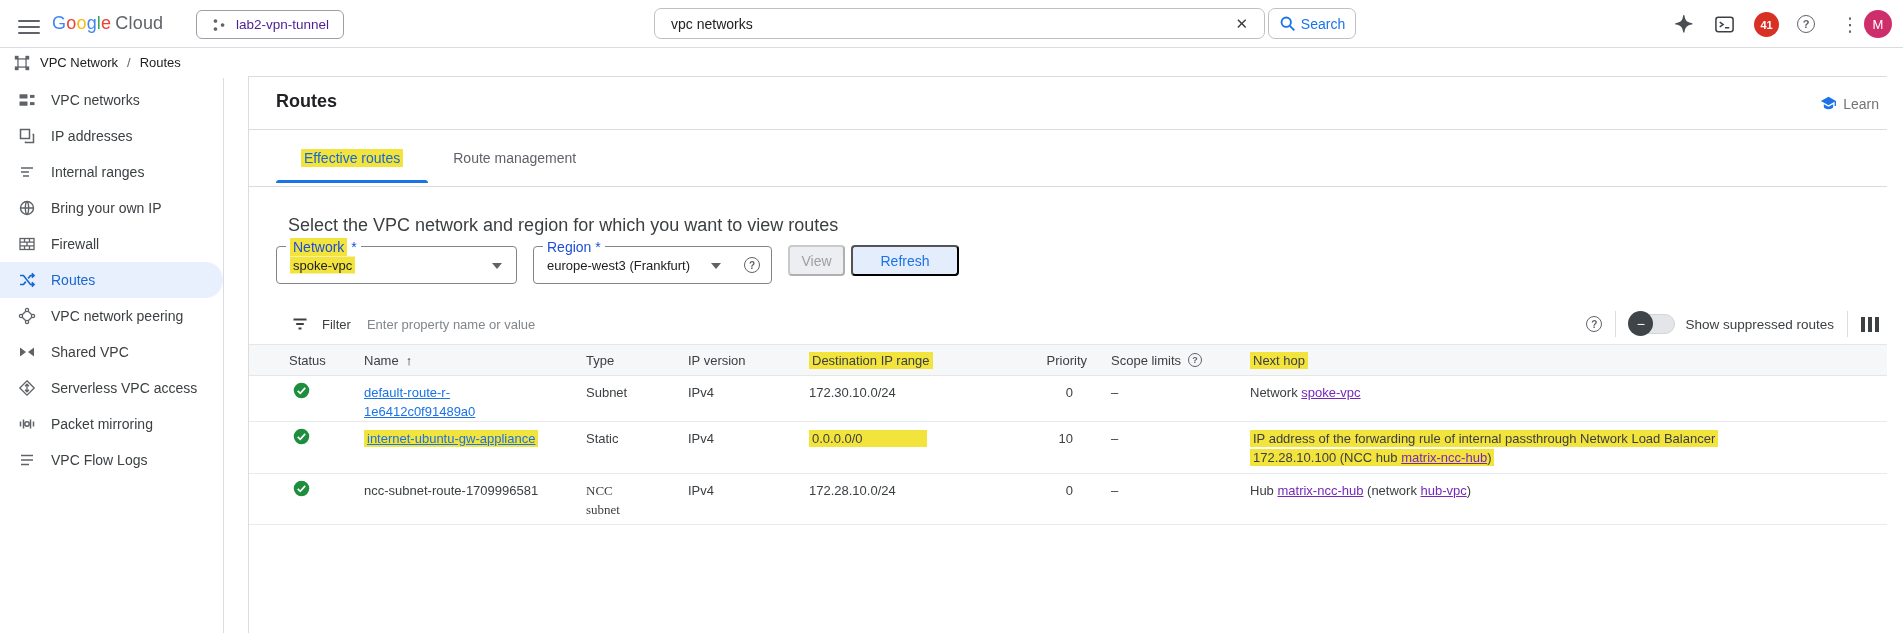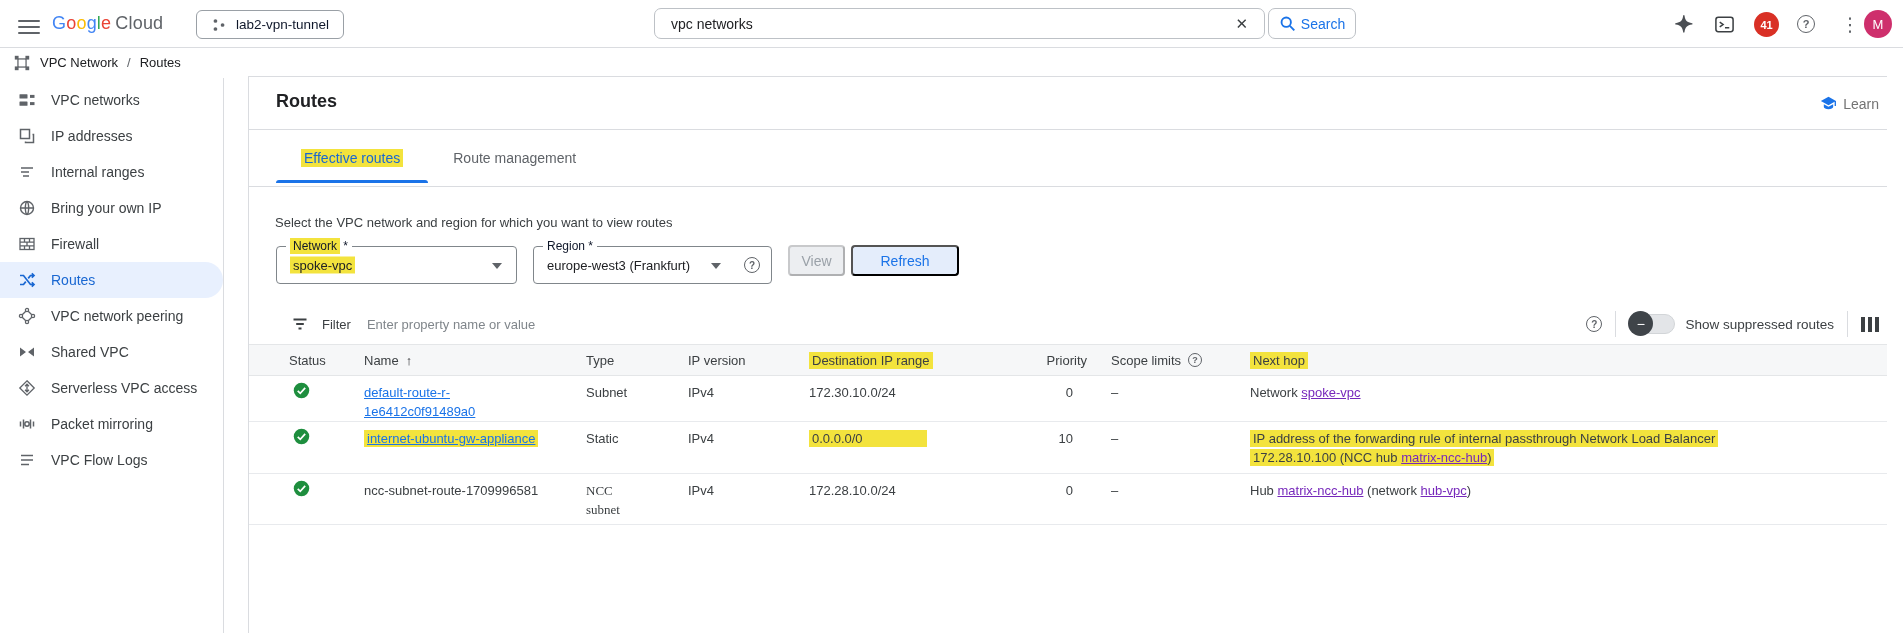--- a/index.html
+++ b/index.html
@@ -10,21 +10,21 @@
   
   .appbar { position:absolute; left:0; top:0; width:1903px; height:48px; background:#fff;
     border-bottom:1px solid #dadce0; z-index:5; }
   .hamburger { left:18px; top:16px; width:22px; cursor:pointer; }
   .hamburger i { display:block; height:2px; background:#5f6368; margin:4px 0; border-radius:1px; }
   .logo { left:52px; top:13px; font-size:18px; letter-spacing:.2px; }
   .logo b { font-weight:500; }
   .logo .cloud { color:#5f6368; font-weight:400; margin-left:4px; }
   .g1{color:#4285F4}.g2{color:#EA4335}.g3{color:#FBBC05}.g4{color:#4285F4}.g5{color:#34A853}.g6{color:#EA4335}
   .project-btn { left:196px; top:10px; height:29px; border:1px solid #9aa0a6; border-radius:6px;
-    display:flex; align-items:center; gap:9px; padding:0 14px; font-size:13.5px; color:#0f172a; background:#fff; cursor:pointer; }
+    display:flex; align-items:center; gap:9px; padding:0 14px; font-size:13.5px; color:#4c1d95; background:#fff; cursor:pointer; }
   .search-wrap { left:654px; top:8px; width:611px; height:31px; border:1px solid #bdc1c6; border-radius:7px;
     background:#fff; display:flex; align-items:center; padding:0 12px 0 16px; }
   .search-wrap input { flex:1; border:none; outline:none; font-size:14px; color:#202124; background:transparent;
     font-family:"Liberation Sans",sans-serif; }
   .search-x { font-size:15px; color:#3c4043; cursor:pointer; padding:0 4px; }
   .search-btn { left:1268px; top:8px; width:88px; height:31px; border:1px solid #bdc1c6; border-radius:7px;
     background:#fff; color:#1a73e8; font-size:14px; font-weight:500; display:flex; align-items:center;
     justify-content:center; gap:5px; cursor:pointer; }
   .tool-ic { top:12px; width:24px; height:24px; color:#5f6368; display:flex; align-items:center; justify-content:center; cursor:pointer; }
   .badge { left:1754px; top:12px; width:25px; height:25px; border-radius:50%; background:#d93025; color:#fff;
@@ -57,24 +57,24 @@
   .learn { right:8px; top:18px; display:flex; align-items:center; gap:6px; color:#737373; font-size:14px;
     font-weight:500; cursor:pointer; }
   .divider1 { left:0; top:52px; width:100%; border-top:1px solid #dadce0; }
   .tabs { left:0; top:53px; width:100%; height:57px; display:flex; align-items:center; padding-left:27px;
     border-bottom:1px solid #dadce0; position:absolute; }
   .tab { height:48px; padding:0 25px; display:flex; align-items:center; font-size:14px; font-weight:500;
     color:#5f6368; position:relative; cursor:pointer; }
   .tab.active { color:#1967d2; }
   .tab.active::after { content:""; position:absolute; left:0; right:0; bottom:-1px; height:3px;
     background:#1a73e8; border-radius:3px 3px 0 0; }
-  .desc { left:26px; top:138px; font-size:13px; color:#3c4043; }
+  .desc { left:39px; top:138px; font-size:18px; color:#3c4043; }
 
   .field { top:169px; height:38px; border:1px solid #80868b; border-radius:4px; background:#fff; position:absolute; cursor:pointer; }
-  .field .flabel { position:absolute; top:-8px; left:9px; background:#fff; padding:0 4px; font-size:12px; color:#0f172a; white-space:nowrap; }
+  .field .flabel { position:absolute; top:-8px; left:9px; background:#fff; padding:0 4px; font-size:14px; color:#1d4ed8; white-space:nowrap; }
   .field .fvalue { position:absolute; left:13px; top:50%; transform:translateY(-50%); font-size:13px; color:#202124; white-space:nowrap; }
   .f-network { left:27px; width:241px; }
   .f-region { left:284px; width:239px; }
   .caret { position:absolute; top:16px; width:0; height:0; border-left:5px solid transparent;
     border-right:5px solid transparent; border-top:6px solid #5f6368; }
   .fhelp { position:absolute; right:11px; top:10px; }
   .btn { position:absolute; top:168px; height:31px; border-radius:4px; font-size:14px; font-weight:500;
     display:flex; align-items:center; justify-content:center; }
   .btn-view { left:539px; width:57px; background:#eceef1; color:#9aa1a8; cursor:default; }
   .btn-refresh { left:602px; width:108px; background:#e4edfb; color:#1a73e8; cursor:pointer; }

